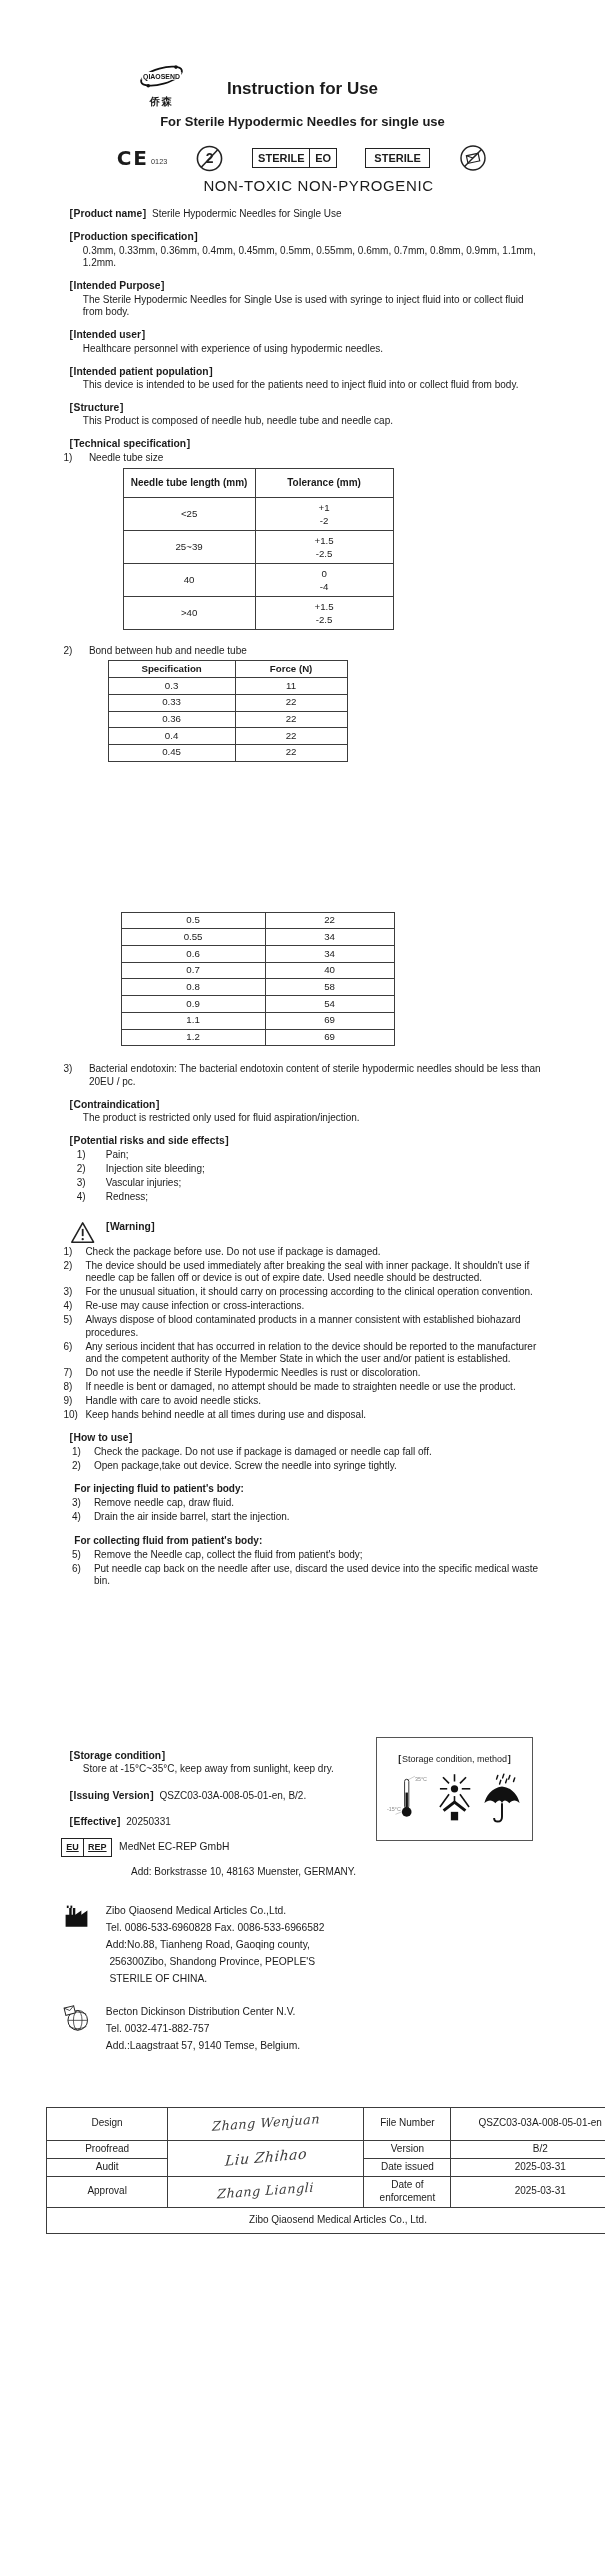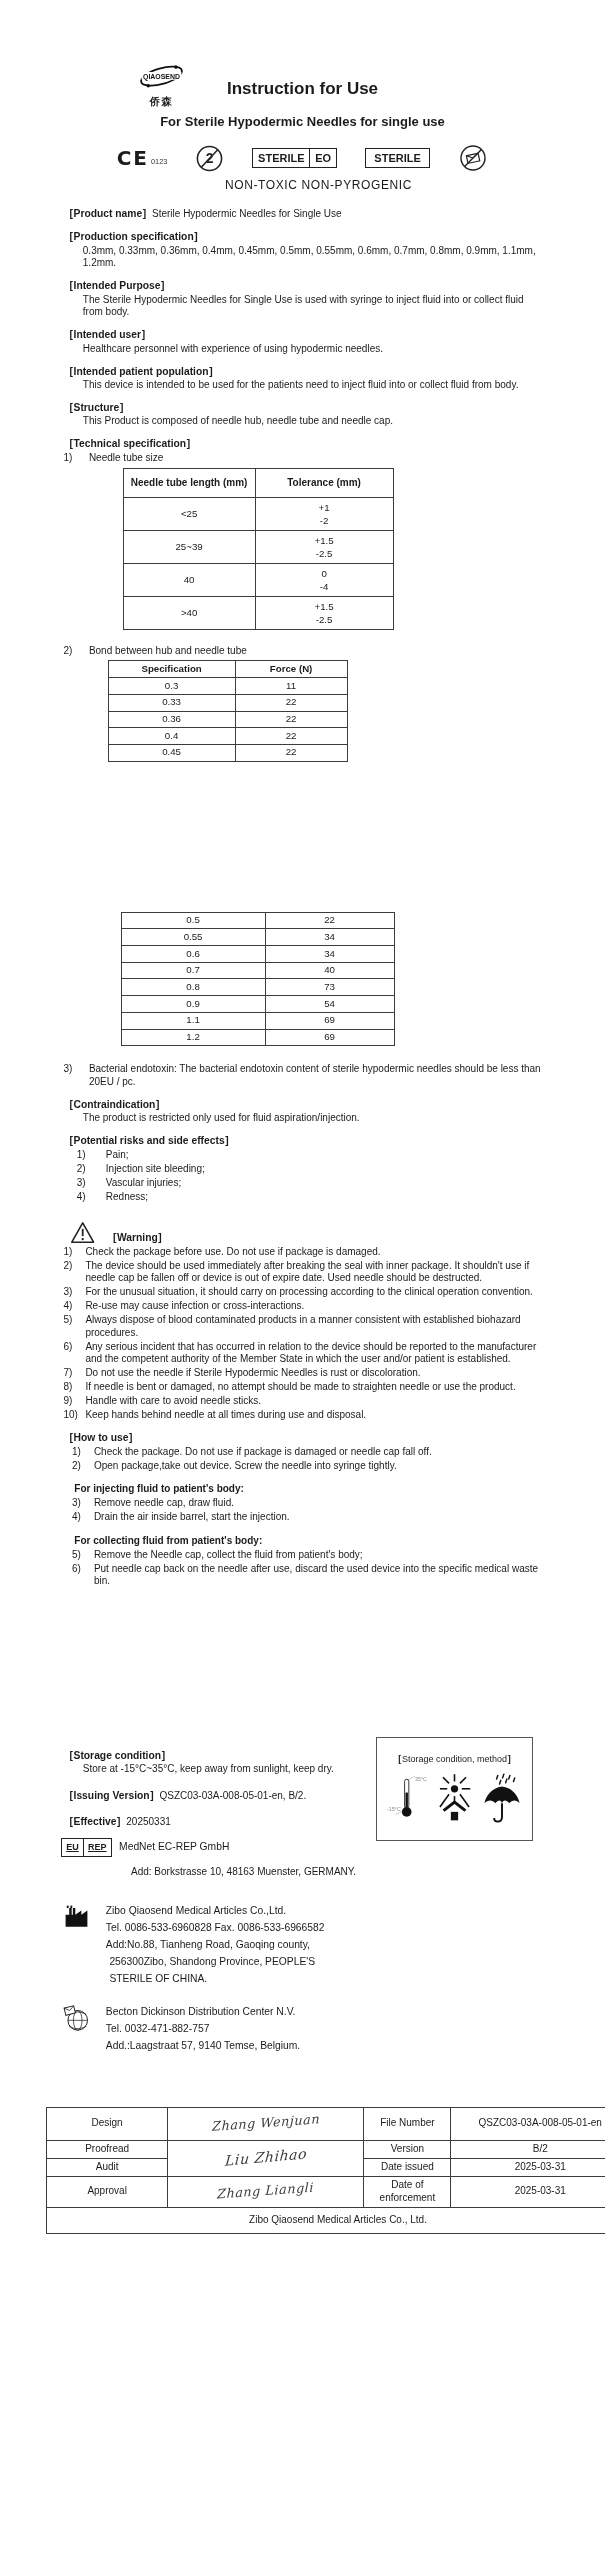--- a/index.html
+++ b/index.html
@@ -13,21 +13,21 @@
   .title{margin:0;padding-top:80px;text-align:center;font-size:17px;font-weight:bold;line-height:18px;}
   .subtitle{margin-top:17px;text-align:center;font-size:13px;font-weight:bold;line-height:14.5px;}
   .symbols{margin-top:12px;display:flex;justify-content:center;align-items:center;gap:28px;height:33px;}
   .ce-wrap{display:flex;align-items:flex-end;gap:2.4px;}
   .ce{font-size:20px;font-weight:bold;letter-spacing:1.8px;line-height:18px;font-family:"DejaVu Sans",sans-serif;}
   .ce-num{font-size:7.3px;color:#333;padding-bottom:1.2px;}
   .box-label{border:1.2px solid #222;display:inline-flex;align-items:stretch;font-weight:bold;font-size:11px;}
   .box-label .part{padding:3px 4.8px;}
   .box-label .part+.part{border-left:1.2px solid #222;}
   .box-label.single .part{padding:3px 8.5px;}
-  .nontoxic{margin-top:4.8px;text-align:center;font-size:12px;letter-spacing:0.6px;line-height:13.3px;margin-left:32px;}
+  .nontoxic{margin-top:4.8px;text-align:center;font-size:15px;letter-spacing:0.6px;line-height:13.3px;margin-left:32px;}
 
   
   .sections{margin-top:15.7px;font-size:10px;line-height:12.7px;}
   .sec{margin-top:10.3px;margin-left:8.5px;}
   .sec-head{font-weight:bold;font-size:10.3px;}
   .bt::before{content:"[";font-weight:900;padding-right:0.6px;}
   .bt::after{content:"]";font-weight:900;padding-left:0.6px;}
   .sec-inline{font-weight:normal;font-size:10px;margin-left:3px;}
   .sec-body{margin:0.6px 0 0 13.3px;}
   .numrow{display:flex;margin-left:-6px;margin-top:1.2px;}
@@ -48,21 +48,21 @@
   .tbl-bond th{font-weight:bold;height:16.3px;}
   .tbl-bond td{height:15.7px;}
   .tbl-bond .c1{width:119px;}
   .tbl-bond2{margin:0 0 0 51px;width:274px;}
   .tbl-bond2 td{height:15.7px;}
   .tbl-bond2 .c1{width:136px;}
   .gap1{height:150px;}
   .gap2{height:162px;}
 
   
-  .warn-head{display:flex;align-items:flex-end;gap:18px;margin-top:18px;margin-left:8.5px;}
+  .warn-head{display:flex;align-items:flex-start;gap:11px;margin-top:18px;margin-left:8.5px;}
   .warn-list{margin-left:2.4px;}
   .warn-list .numrow{margin-left:0;}
   .warn-list .numrow .n{flex:0 0 22px;}
   .subhead{font-weight:bold;margin-top:11px;margin-left:2.4px;font-size:10px;}
 
   
   .footer{position:relative;}
   .eu-rep-row{display:flex;align-items:center;gap:7.3px;margin:8.5px 0 0 0;}
   .eu-rep-box{display:inline-flex;border:0.9px solid #222;font-weight:bold;font-size:9px;text-decoration:underline;}
   .eu-rep-box span{padding:2.4px 4.2px;}
@@ -266,21 +266,21 @@
         <tr>
               <td class="c1">0.6</td>
               <td>34</td>
             </tr>
         <tr>
               <td class="c1">0.7</td>
               <td>40</td>
             </tr>
         <tr>
               <td class="c1">0.8</td>
-              <td>73</td>
+              <td>58</td>
             </tr>
         <tr>
               <td class="c1">0.9</td>
               <td>54</td>
             </tr>
         <tr>
               <td class="c1">1.1</td>
               <td>69</td>
             </tr>
         <tr>

